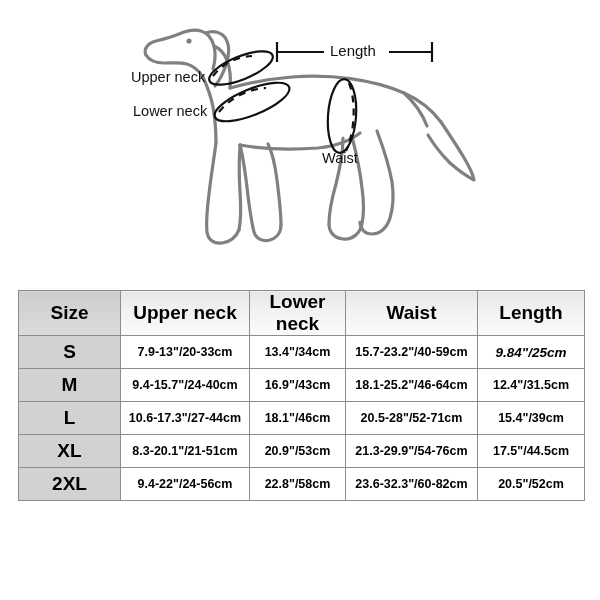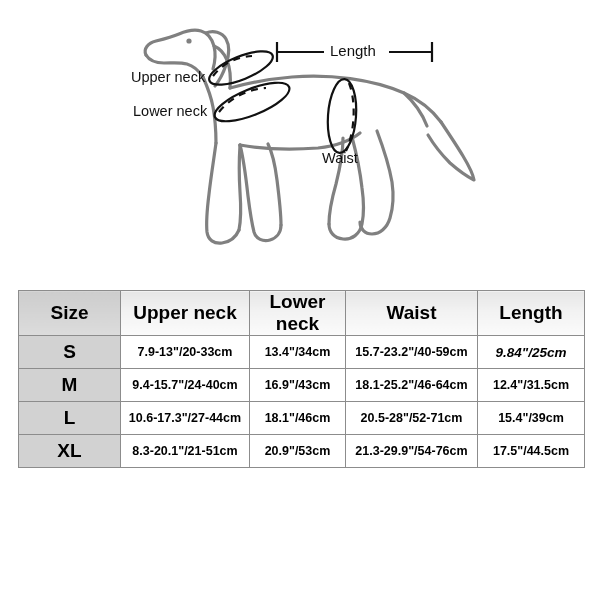--- a/index.html
+++ b/index.html
@@ -195,16 +195,23 @@
           <td>20.5-28"/52-71cm</td>
           <td>15.4"/39cm</td>
         </tr>
         <tr>
           <td class="sizecell">XL</td>
           <td>8.3-20.1"/21-51cm</td>
           <td>20.9"/53cm</td>
           <td>21.3-29.9"/54-76cm</td>
           <td>17.5"/44.5cm</td>
         </tr>
+        <tr>
+          <td class="sizecell">2XL</td>
+          <td>9.4-22"/24-56cm</td>
+          <td>22.8"/58cm</td>
+          <td>23.6-32.3"/60-82cm</td>
+          <td>20.5"/52cm</td>
+        </tr>
       </tbody>
   </table>
 
 </div>
 
 </body></html>

